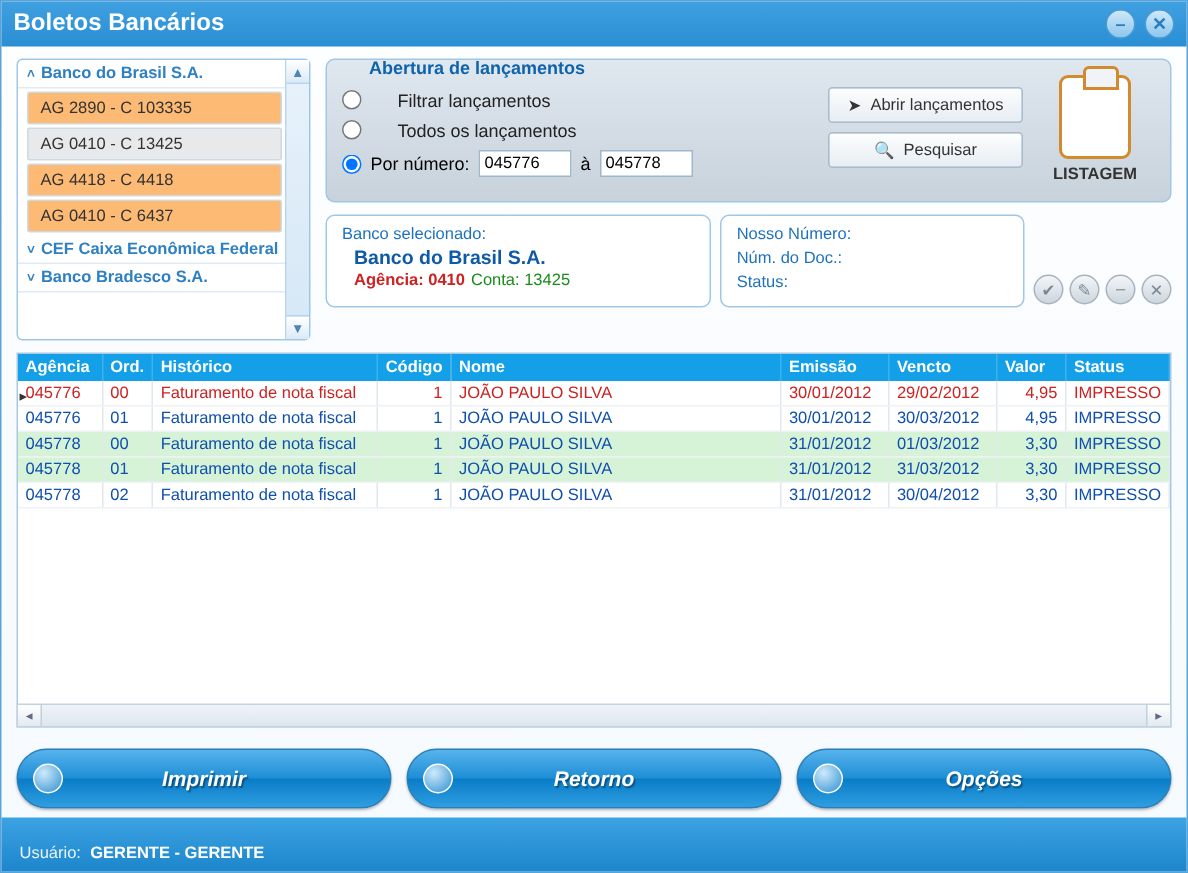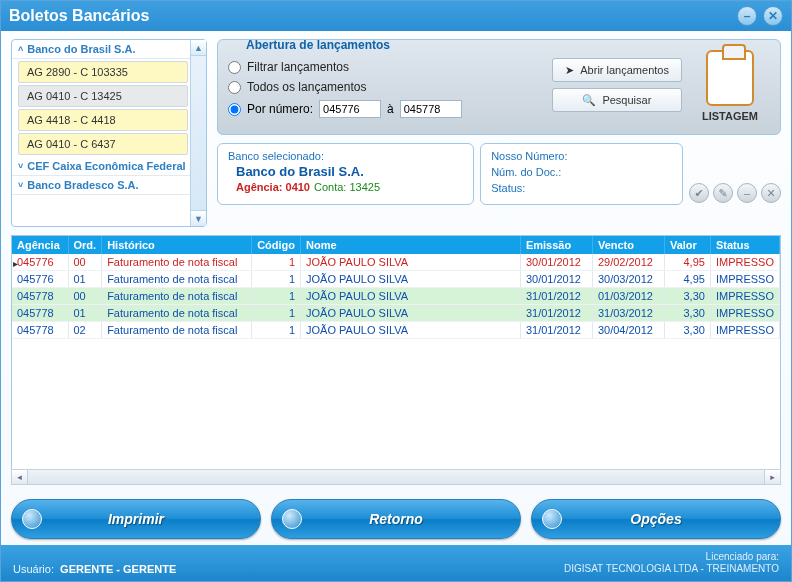--- a/index.html
+++ b/index.html
@@ -9,27 +9,27 @@
 .titlebar .btns { display:flex; gap:6px; }
 .tbtn { width:20px; height:20px; border-radius:50%; background: linear-gradient(#cfe8f9,#8cc6ee); border:1px solid #4b9ad2; display:flex; align-items:center; justify-content:center; color:#2b7fb9; font-size:12px; cursor:pointer; }
 .upper { display:flex; padding:8px 10px 6px 10px; gap:10px; }
 .bankpanel { width:196px; height:188px; border:1px solid #9fc7e6; border-radius:4px; background:#fff; display:flex; flex-direction:column; }
 .banklist { flex:1; overflow:hidden; position:relative; }
 .banklist .scroll { position:absolute; right:0; top:0; bottom:0; width:16px; background:linear-gradient(#e8f2fb,#d5e7f6); border-left:1px solid #b6d4ec; }
 .banklist .sbtn { height:16px; background:linear-gradient(#fff,#dceaf6); border-bottom:1px solid #b6d4ec; display:flex; align-items:center; justify-content:center; font-size:9px; color:#4a86b8; cursor:pointer; }
 .banklist .sbtn.d { border-top:1px solid #b6d4ec; border-bottom:none; position:absolute; bottom:0; left:0; right:0; }
 .bankhead { padding:3px 6px; font-size:11px; color:#2e80c2; font-weight:bold; display:flex; align-items:center; gap:4px; border-bottom:1px solid #e0eaf3; cursor:pointer; }
 .bankhead .chev { font-size:9px; }
-.bankitem { padding:4px 8px; margin:2px 18px 2px 6px; border:1px solid #cfd9e1; border-radius:2px; font-size:11px; color:#333; background:#fef9c3; cursor:pointer; }
+.bankitem { padding:4px 8px; margin:2px 18px 2px 6px; border:1px solid #cfd9e1; border-radius:2px; font-size:11px; color:#333; background:#fdba74; cursor:pointer; }
 .bankitem.sel { background:#e7e9eb; }
 .rightupper { flex:1; display:flex; flex-direction:column; gap:8px; }
 .filterbox { border:1px solid #9fc7e6; border-radius:6px; background:linear-gradient(#dfe7ef,#c8d2db); padding:10px 10px 12px 10px; position:relative; display:flex; }
 .filterbox .legend { position:absolute; top:-2px; left:24px; font-size:12px; font-weight:bold; color:#0e63ab; background:transparent; padding:0 4px; }
 .filterrows { flex:1; display:flex; flex-direction:column; gap:6px; margin-top:10px; }
-.radiorow { display:flex; align-items:flex-end; gap:6px; font-size:12px; color:#222; }
+.radiorow { display:flex; align-items:flex-start; gap:24px; font-size:12px; color:#222; }
 .radiorow input[type=radio] { margin:0; }
 .numrow { display:flex; align-items:center; gap:6px; font-size:12px; }
 .numrow input[type=text] { width:62px; height:18px; border:1px solid #9fb7c9; font-size:11px; padding:1px 3px; }
 .filterbtns { display:flex; flex-direction:column; gap:6px; margin-top:8px; margin-left:18px; }
 .fbtn { width:130px; height:24px; border:1px solid #a9bccc; background:linear-gradient(#fdfefe,#e6edf3); border-radius:3px; font-size:11px; display:flex; align-items:center; justify-content:center; gap:6px; cursor:pointer; color:#333; }
 .listagem { width:80px; display:flex; flex-direction:column; align-items:center; justify-content:center; margin-left:8px; gap:4px; }
 .listagem .clip { width:48px; height:56px; border:2px solid #d28a2e; border-radius:6px; background:#fff; position:relative; }
 .listagem .clip::before { content:""; position:absolute; top:-8px; left:14px; width:20px; height:12px; border:2px solid #d28a2e; border-radius:4px 4px 0 0; background:#f0f4f8; }
 .listagem .lbl { font-size:11px; font-weight:bold; color:#333; }
 .infobar { display:flex; gap:6px; }
@@ -257,18 +257,14 @@
     <div class="bigbtn">
         <span>Retorno</span>
       </div>
     <div class="bigbtn">
         <span>Opções</span>
       </div>
   </div>
 
   <div class="statusbar">
     <div class="ul"><span>Usuário:</span> &nbsp;<b>GERENTE - GERENTE</b></div>
-    <div class="lic">
-        <div>Licenciado para:</div>
-        <div>DIGISAT TECNOLOGIA LTDA - TREINAMENTO</div>
-      </div>
   </div>
 </div>
 
 </body></html>

